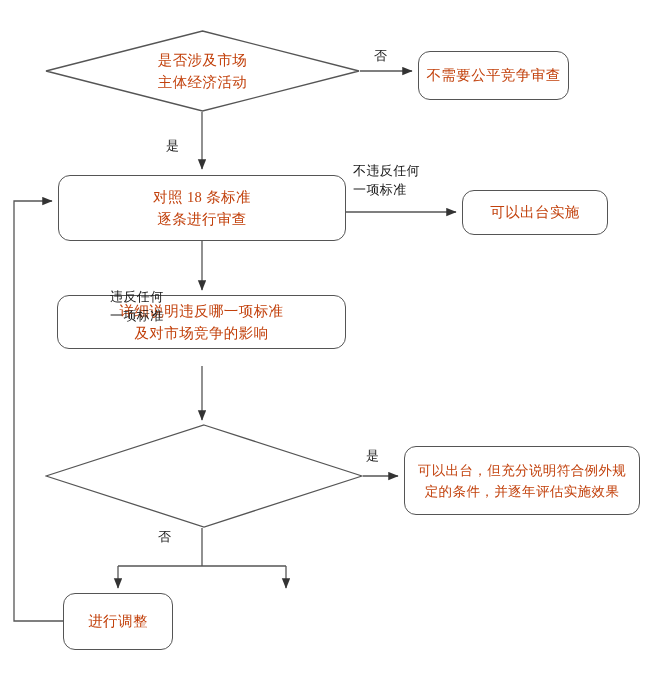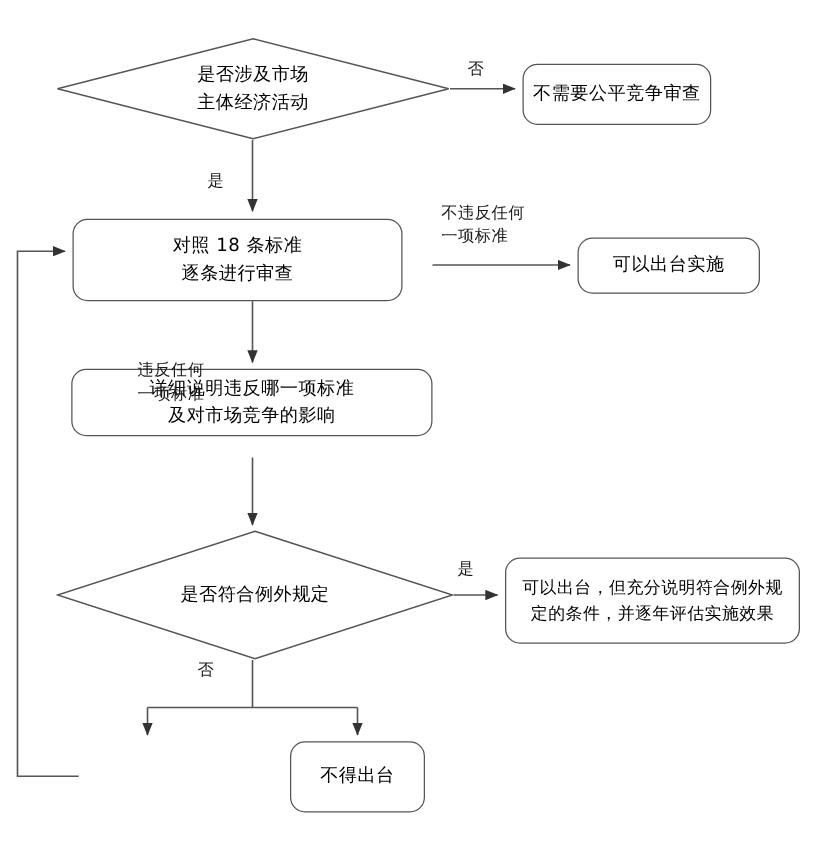--- a/index.html
+++ b/index.html
@@ -24,21 +24,21 @@
     width: 650px;
     height: 682px;
   }
   .node {
     position: absolute;
     box-sizing: border-box;
     display: flex;
     align-items: center;
     justify-content: center;
     text-align: center;
-    color: #000000;
+    color: #c2410c;
     font-size: 14.5px;
     line-height: 1.55;
     letter-spacing: 0.4px;
     white-space: pre-line;
   }
   .node.process {
     border: 1.3px solid #555555;
     border-radius: 12px;
     background: #ffffff;
   }
@@ -107,50 +107,49 @@
       <polygon points="157.5,1 314,41 157.5,81 1,41" fill="#ffffff" stroke="#555555" stroke-width="1.3" vector-effect="non-scaling-stroke"></polygon>
     </svg>
     <span class="diamond-label">是否涉及市场
 主体经济活动</span>
   </div>
 
   <div class="node process" style="left:418px; top:51px; width:151px; height:49px;">
     <span>不需要公平竞争审查</span>
   </div>
 
-  <div class="node process" style="left:58px; top:175px; width:264px; height:66px;">
+  <div class="node process" style="left:58px; top:175px; width:288px; height:66px;font-family:Liberation Serif, serif;">
     <span>对照 18 条标准
 逐条进行审查</span>
   </div>
 
   <div class="node process" style="left:462px; top:190px; width:146px; height:45px;">
     <span>可以出台实施</span>
   </div>
 
   <div class="node process" style="left:57px; top:295px; width:289px; height:54px;">
     <span>详细说明违反哪一项标准
 及对市场竞争的影响</span>
   </div>
 
   <div class="node decision" style="left:45px; top:424px; width:318px; height:104px;">
     <svg class="diamond-shape" viewBox="0 0 318 104" preserveAspectRatio="none">
       <polygon points="159,1 317,52 159,103 1,52" fill="#ffffff" stroke="#555555" stroke-width="1.3" vector-effect="non-scaling-stroke"></polygon>
     </svg>
-    <span class="diamond-label">是否符合例外规定</span>
   </div>
 
   <div class="node process" style="left:404px; top:446px; width:236px; height:69px; font-size:13.5px;">
     <span>可以出台，但充分说明符合例外规
 定的条件，并逐年评估实施效果</span>
   </div>
 
+  <div class="node process" style="left:63px; top:593px; width:110px; height:57px;">
+    <span>进行调整</span>
+  </div>
 
-  <div class="node process" style="left:232px; top:593px; width:108px; height:57px;">
-    <span>不得出台</span>
-  </div>
 
   <div class="edge-label" style="left:374px; top:47px;">否</div>
 
   <div class="edge-label" style="left:166px; top:137px;">是</div>
 
   <div class="edge-label" style="left:353px; top:162px;">不违反任何
 一项标准</div>
 
   <div class="edge-label" style="left:110px; top:248px;margin-top:40px;">违反任何
 一项标准</div>

